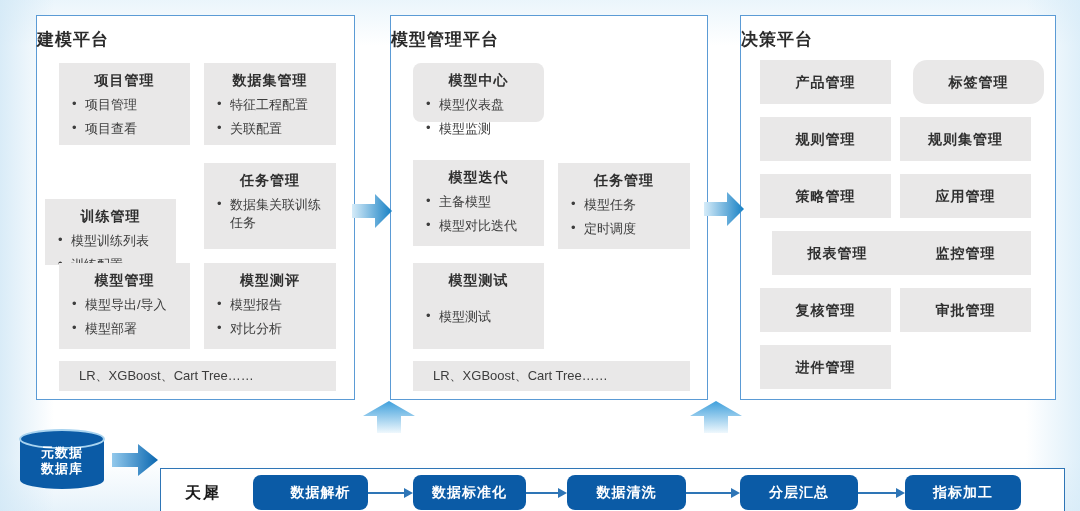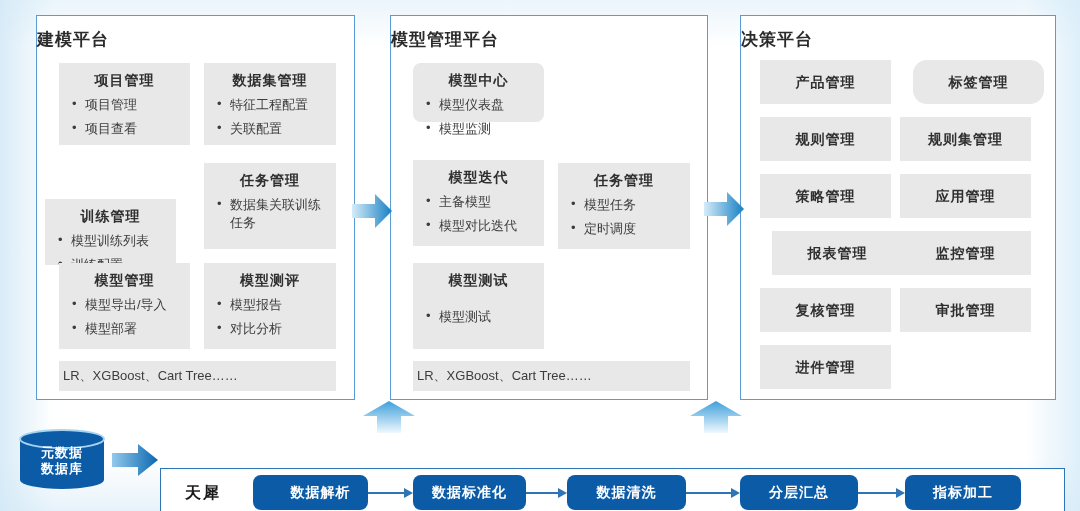--- a/index.html
+++ b/index.html
@@ -31,21 +31,21 @@
   .card ul { margin:5px 0 0 0; padding:0 4px 0 12px; }
   .card li {
     list-style:none; position:relative; padding-left:14px;
     font-size:13px; color:#3d3d3d; margin-top:6px; line-height:1.35;
   }
   .card li::before { content:"•"; position:absolute; left:1px; top:-1px; color:#3d3d3d; }
   .card li.gap { margin-top:18px; }
 
   .footer-bar {
     position:absolute; background:#E9E8E8; font-size:13px; color:#3d3d3d;
-    line-height:30px; padding-left:4px; white-space:nowrap; overflow:hidden;
+    line-height:30px; padding-left:20px; white-space:nowrap; overflow:hidden;
   }
 
   .tile {
     position:absolute; width:131px; height:44px; background:#E9E8E8;
     font-size:14px; font-weight:bold; color:#2f2f2f; text-align:center;
     line-height:44px; letter-spacing:1px;
   }
 
   .arrow-svg { position:absolute; display:block; }
 

